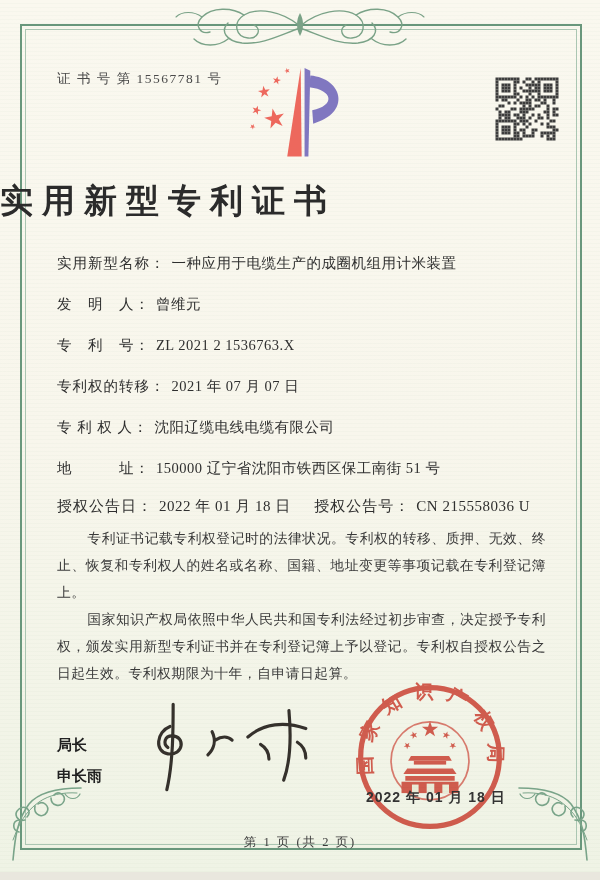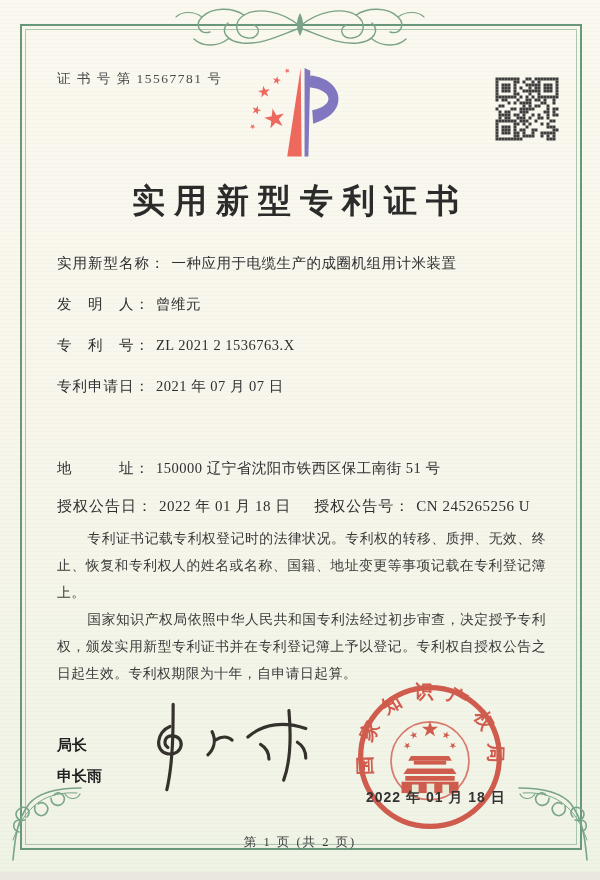--- a/index.html
+++ b/index.html
@@ -13,21 +13,21 @@
     background:repeating-linear-gradient(0deg,rgba(140,170,140,.045) 0 1px,transparent 1px 4px);
   }
   .border-outer{position:absolute;left:20px;top:24px;right:18px;bottom:22px;border:2px solid #69977c;}
   .border-inner{position:absolute;left:25px;top:29px;right:23px;bottom:27px;border:1px solid #aac6b2;}
   .orn-top{position:absolute;left:50%;top:1px;transform:translateX(-50%);}
   .orn-bl{position:absolute;left:5px;bottom:8px;}
   .orn-br{position:absolute;right:5px;bottom:8px;transform:scaleX(-1);}
   .cert-no{position:absolute;left:57px;top:70px;font-size:13.5px;letter-spacing:1.5px;color:#4a4a4a;}
   .logo{position:absolute;left:243px;top:60px;}
   .qr{position:absolute;left:494px;top:76px;}
-  .title{position:absolute;left:0;right:0;top:179px;margin:0;text-align:center;
+  .title{position:absolute;left:0;right:0;top:179px;margin:0;
     font-size:33px;font-weight:700;letter-spacing:9px;color:#2b2b2b;}
   .frow{position:absolute;left:57px;right:52px;font-size:14.5px;color:#2f2f2f;white-space:nowrap;}
   .flabel{letter-spacing:1px;}
   .fvalue{margin-left:6px;letter-spacing:.5px;}
   .grant{position:absolute;left:57px;right:70px;top:497px;display:flex;justify-content:space-between;
     font-size:15px;color:#2f2f2f;white-space:nowrap;}
   .paras{position:absolute;left:57px;width:489px;top:525px;}
   .paras p{margin:0;font-size:13.8px;line-height:27px;text-align:justify;text-indent:2.2em;
     letter-spacing:.5px;color:#3a3a3a;}
   .signer{position:absolute;left:57px;top:731px;font-family:Liberation Mono, monospace;
@@ -338,29 +338,32 @@
   <div class="frow" style="top:254px">
     <span class="flabel">实用新型名称：</span><span class="fvalue">一种应用于电缆生产的成圈机组用计米装置</span>
   </div>
   <div class="frow" style="top:295px">
     <span class="flabel">发　明　人：</span><span class="fvalue">曾维元</span>
   </div>
   <div class="frow" style="top:336px">
     <span class="flabel">专　利　号：</span><span class="fvalue">ZL 2021 2 1536763.X</span>
   </div>
   <div class="frow" style="top:377px">
-    <span class="flabel">专利申请日：</span><span class="fvalue">2021 年 07 月 07 日</span>
+    <span class="flabel">专利权的转移：</span><span class="fvalue">2021 年 07 月 07 日</span>
+  </div>
+  <div class="frow" style="top:418px">
+    <span class="flabel">专 利 权 人：</span><span class="fvalue">沈阳辽缆电线电缆有限公司</span>
   </div>
   <div class="frow" style="top:459px">
     <span class="flabel">地　　　址：</span><span class="fvalue">150000 辽宁省沈阳市铁西区保工南街 51 号</span>
   </div>
 
   <div class="grant">
     <span><span class="flabel">授权公告日：</span><span class="fvalue">2022 年 01 月 18 日</span></span>
-    <span><span class="flabel">授权公告号：</span><span class="fvalue">CN 245265256 U</span></span>
+    <span><span class="flabel">授权公告号：</span><span class="fvalue">CN 215558036 U</span></span>
   </div>
 
   <div class="paras">
     <p>专利证书记载专利权登记时的法律状况。专利权的转移、质押、无效、终止、恢复和专利权人的姓名或名称、国籍、地址变更等事项记载在专利登记簿上。</p>
     <p>国家知识产权局依照中华人民共和国专利法经过初步审查，决定授予专利权，颁发实用新型专利证书并在专利登记簿上予以登记。专利权自授权公告之日起生效。专利权期限为十年，自申请日起算。</p>
   </div>
 
   <div class="signer">
     <div>局长</div>
     <div>申长雨</div>

